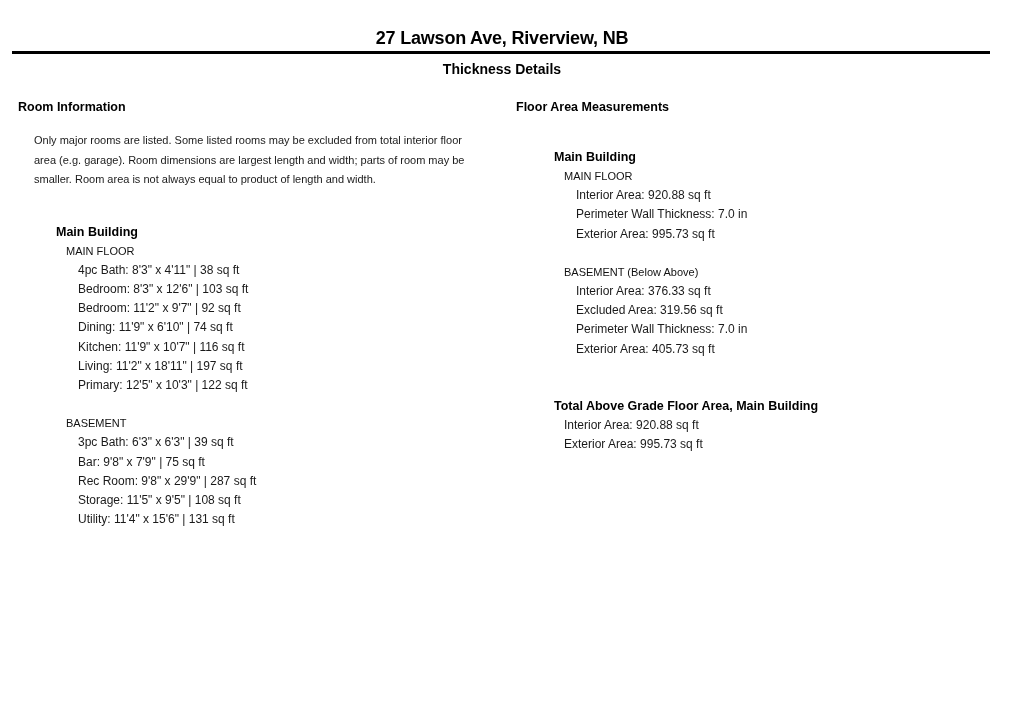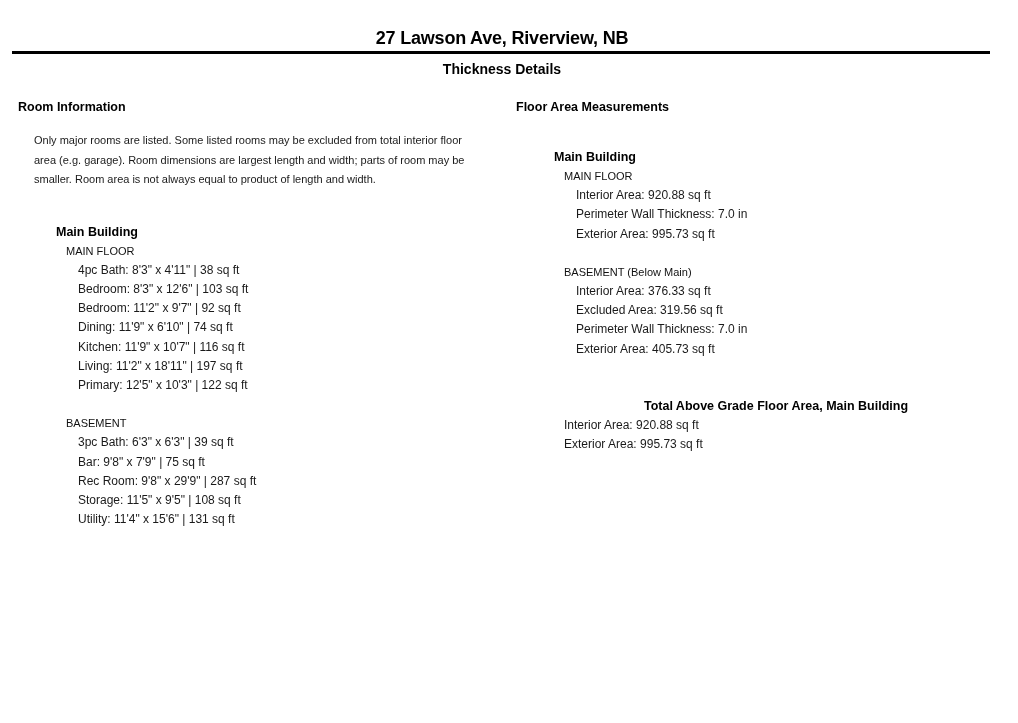--- a/index.html
+++ b/index.html
@@ -99,21 +99,20 @@
   }
   .group-gap { height: 19px; }
   .total-gap { height: 38px; }
 
   .total-heading {
     font-size: 12.5px;
     font-weight: bold;
     color: #000000;
     line-height: 19px;
     padding-left: 38px;
-    text-align: center;
   }
   .total-item {
     font-size: 12px;
     color: #1a1a1a;
     line-height: 19.2px;
     padding-left: 48px;
   }
 </style>
 </head>
 <body>
@@ -157,21 +156,21 @@
     <div class="tree">
       <div class="tree-building">Main Building</div>
 
       <div class="tree-floor">MAIN FLOOR</div>
       <div class="tree-item">Interior Area: 920.88 sq ft</div>
       <div class="tree-item">Perimeter Wall Thickness: 7.0 in</div>
       <div class="tree-item">Exterior Area: 995.73 sq ft</div>
 
       <div class="group-gap"></div>
 
-      <div class="tree-floor">BASEMENT (Below Main)</div>
+      <div class="tree-floor">BASEMENT (Below Above)</div>
       <div class="tree-item">Interior Area: 376.33 sq ft</div>
       <div class="tree-item">Excluded Area: 319.56 sq ft</div>
       <div class="tree-item">Perimeter Wall Thickness: 7.0 in</div>
       <div class="tree-item">Exterior Area: 405.73 sq ft</div>
 
       <div class="total-gap"></div>
 
       <div class="total-heading">Total Above Grade Floor Area, Main Building</div>
       <div class="total-item">Interior Area: 920.88 sq ft</div>
       <div class="total-item">Exterior Area: 995.73 sq ft</div>

